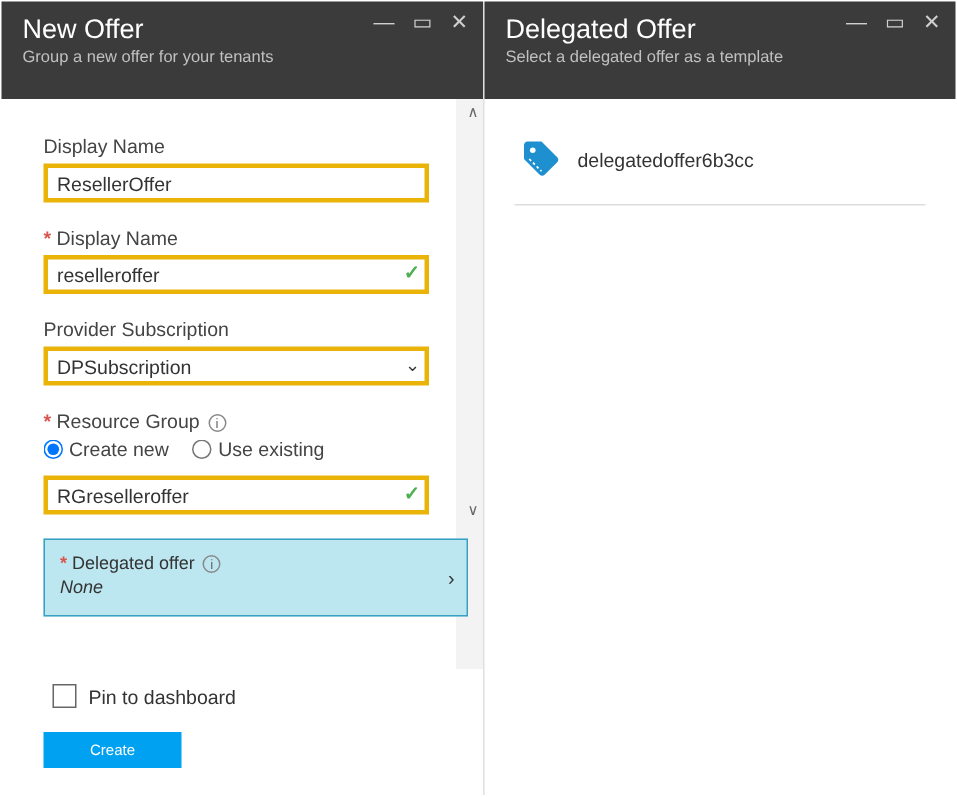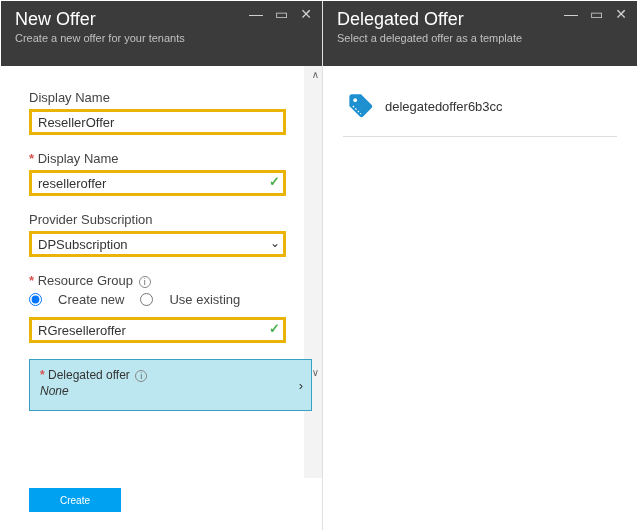--- a/index.html
+++ b/index.html
@@ -24,21 +24,21 @@
   .req::before { content:"* "; color:#d9534f; font-weight:bold;}
   .input-wrap { position:relative; }
   input[type=text], .select {
     width:100%; height:26px; padding:3px 6px; font-size:13px;
     border:3px solid #eab308; background:#fff; color:#333;
   }
   .select { appearance:none; padding-right:22px; position:relative;}
   .sel-arrow { position:absolute; right:6px; top:5px; pointer-events:none; font-size:12px; color:#333;}
   .check-ok { position:absolute; right:6px; top:4px; color:#4caf50; font-weight:bold; }
   .radio-row { display:flex; gap:16px; margin-top:4px; align-items:center; font-size:13px; margin-bottom:10px;}
-  .radio-row label { display:flex; align-items:center; gap:16px; margin:0;}
+  .radio-row label { display:flex; align-items:center; gap:4px; margin:0;}
   .radio-row input { margin:0; }
   .delegated-card {
     background:#bde7f0; border:1px solid #38a0c2; padding:8px 10px;
     cursor:pointer; position:relative; height:52px;
   }
   .delegated-card .label { font-size:12px; color:#333;}
   .delegated-card .value { font-style:italic; color:#333; margin-top:2px; font-size:12px;}
   .delegated-card .chev { position:absolute; right:8px; top:18px; color:#333; }
   .footer { padding:10px 28px 18px; }
   .pin-row { display:flex; align-items:center; gap:8px; margin-bottom:16px; margin-left:6px;}
@@ -54,21 +54,21 @@
   .info-icon { display:inline-block; width:12px; height:12px; border:1px solid #888; border-radius:50%; font-size:9px; line-height:10px; text-align:center; color:#666; margin-left:2px; vertical-align:middle;}
 </style>
 </head>
 <body>
 
 <div class="wrap">
 
   <div class="blade left">
     <div class="header">
       <div class="title">New Offer</div>
-      <div class="subtitle">Create a new offer for your tenants</div>
+      <div class="subtitle">Group a new offer for your tenants</div>
       <div class="controls">
         <span>—</span>
         <span>▭</span>
         <span>✕</span>
       </div>
     </div>
     <div class="body left-body">
       <div class="scroll-gutter">
         <span class="scroll-arrow up">∧</span>
         <span class="scroll-arrow down">∨</span>
@@ -122,20 +122,24 @@
         <div class="label req">
           <span>Delegated offer</span>
           <span class="info-icon">i</span>
         </div>
         <div class="value">None</div>
         <span class="chev">›</span>
       </div>
     </div>
 
     <div class="footer">
+      <div class="pin-row">
+        <span class="pin-box"></span>
+        <span>Pin to dashboard</span>
+      </div>
       <button class="create-btn">Create</button>
     </div>
   </div>
 
   <div class="blade right">
     <div class="header">
       <div class="title">Delegated Offer</div>
       <div class="subtitle">Select a delegated offer as a template</div>
       <div class="controls">
         <span>—</span>

